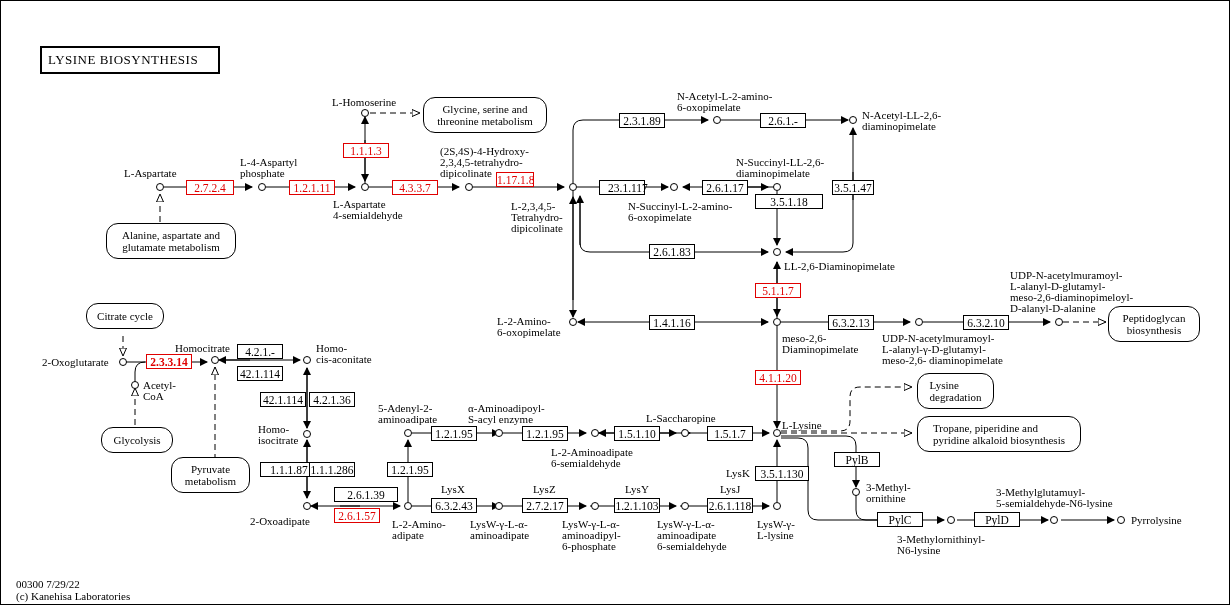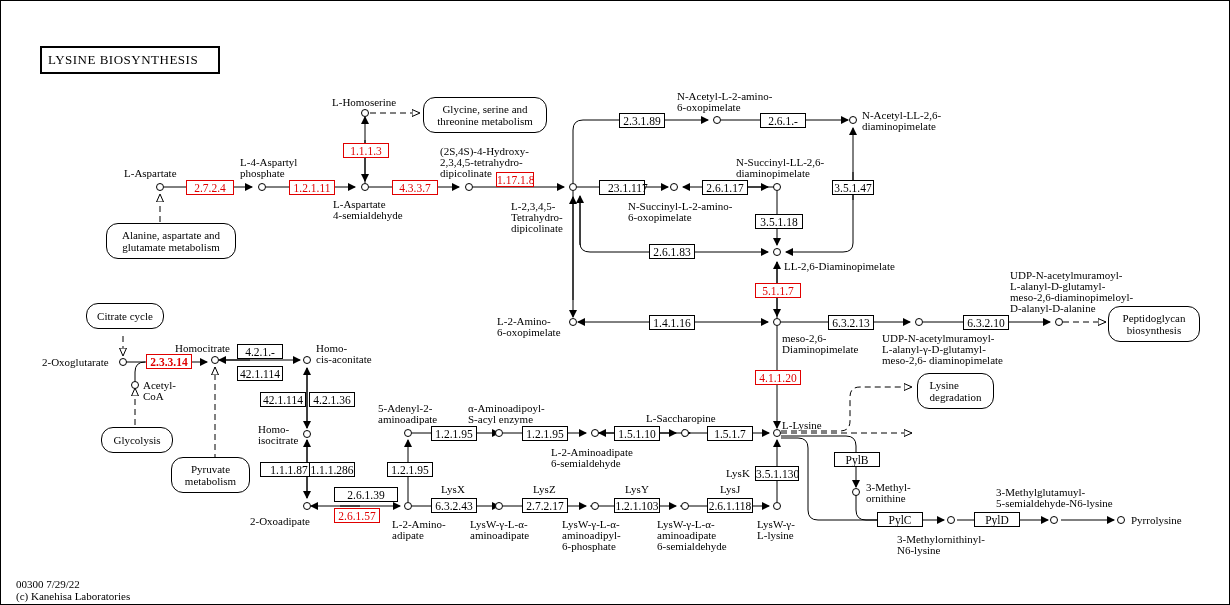--- a/index.html
+++ b/index.html
@@ -110,21 +110,21 @@
   <div class="ec red" style="left:186px;top:180px;width:48px;">2.7.2.4</div>
   <div class="ec red" style="left:289px;top:180px;width:46px;">1.2.1.11</div>
   <div class="ec red" style="left:343px;top:143px;width:46px;">1.1.1.3</div>
   <div class="ec red" style="left:392px;top:180px;width:46px;">4.3.3.7</div>
   <div class="ec red" style="left:496px;top:172px;width:38px;">1.17.1.8</div>
   <div class="ec" style="left:619px;top:113px;width:46px;">2.3.1.89</div>
   <div class="ec" style="left:760px;top:113px;width:46px;">2.6.1.-</div>
   <div class="ec" style="left:599px;top:180px;width:46px;padding-left:8px;">23.1.117</div>
   <div class="ec" style="left:702px;top:180px;width:46px;">2.6.1.17</div>
   <div class="ec" style="left:832px;top:180px;width:42px;">3.5.1.47</div>
-  <div class="ec" style="left:755px;top:194px;width:48px;margin-top:20px;">3.5.1.18</div>
+  <div class="ec" style="left:755px;top:194px;width:68px;">3.5.1.18</div>
   <div class="ec" style="left:649px;top:244px;width:46px;">2.6.1.83</div>
   <div class="ec red" style="left:755px;top:283px;width:46px;">5.1.1.7</div>
   <div class="ec" style="left:649px;top:315px;width:46px;">1.4.1.16</div>
   <div class="ec" style="left:828px;top:315px;width:46px;">6.3.2.13</div>
   <div class="ec" style="left:963px;top:315px;width:46px;">6.3.2.10</div>
   <div class="ec red" style="left:755px;top:370px;width:46px;">4.1.1.20</div>
   <div class="ec red" style="left:146px;top:354px;width:46px;font-weight:bold;">2.3.3.14</div>
   <div class="ec" style="left:237px;top:344px;width:46px;">4.2.1.-</div>
   <div class="ec" style="left:237px;top:366px;width:46px;">42.1.114</div>
   <div class="ec" style="left:260px;top:392px;width:46px;">42.1.114</div>
@@ -135,21 +135,21 @@
   <div class="ec red" style="left:334px;top:508px;width:46px;">2.6.1.57</div>
   <div class="ec" style="left:387px;top:462px;width:46px;">1.2.1.95</div>
   <div class="ec" style="left:431px;top:426px;width:46px;">1.2.1.95</div>
   <div class="ec" style="left:522px;top:426px;width:46px;">1.2.1.95</div>
   <div class="ec" style="left:614px;top:426px;width:46px;">1.5.1.10</div>
   <div class="ec" style="left:707px;top:426px;width:46px;">1.5.1.7</div>
   <div class="ec" style="left:431px;top:498px;width:46px;">6.3.2.43</div>
   <div class="ec" style="left:522px;top:498px;width:46px;">2.7.2.17</div>
   <div class="ec" style="left:614px;top:498px;width:46px;">1.2.1.103</div>
   <div class="ec" style="left:707px;top:498px;width:46px;">2.6.1.118</div>
-  <div class="ec" style="left:755px;top:466px;width:44px;text-align:center;">3.5.1.130</div>
+  <div class="ec" style="left:755px;top:466px;width:54px;text-align:center;">3.5.1.130</div>
   <div class="ec" style="left:834px;top:452px;width:46px;">PylB</div>
   <div class="ec" style="left:877px;top:512px;width:46px;">PylC</div>
   <div class="ec" style="left:974px;top:512px;width:46px;">PylD</div>
 
   <div class="lbl" style="left:441px;top:484px;">LysX</div>
   <div class="lbl" style="left:533px;top:484px;">LysZ</div>
   <div class="lbl" style="left:625px;top:484px;">LysY</div>
   <div class="lbl" style="left:720px;top:484px;">LysJ</div>
   <div class="lbl" style="left:726px;top:468px;">LysK</div>
 
@@ -171,20 +171,24 @@
   <div class="map" style="left:101px;top:427px;width:72px;height:26px;">
       <span>Glycolysis</span>
     </div>
   <div class="map" style="left:171px;top:457px;width:79px;height:36px;">
       <span style="white-space:pre">Pyruvate
 metabolism</span>
     </div>
   <div class="map" style="left:917px;top:373px;width:77px;height:36px;">
       <span style="white-space:pre;text-align:left">Lysine
 degradation</span>
+    </div>
+  <div class="map" style="left:917px;top:416px;width:164px;height:36px;">
+      <span style="white-space:pre;text-align:left">Tropane, piperidine and
+pyridine alkaloid biosynthesis</span>
     </div>
 
   <div class="cpd" style="left:156px;top:183px;"></div>
   <div class="cpd" style="left:258px;top:183px;"></div>
   <div class="cpd" style="left:361px;top:109px;"></div>
   <div class="cpd" style="left:361px;top:183px;"></div>
   <div class="cpd" style="left:465px;top:183px;"></div>
   <div class="cpd" style="left:569px;top:183px;"></div>
   <div class="cpd" style="left:713px;top:116px;"></div>
   <div class="cpd" style="left:849px;top:116px;"></div>

